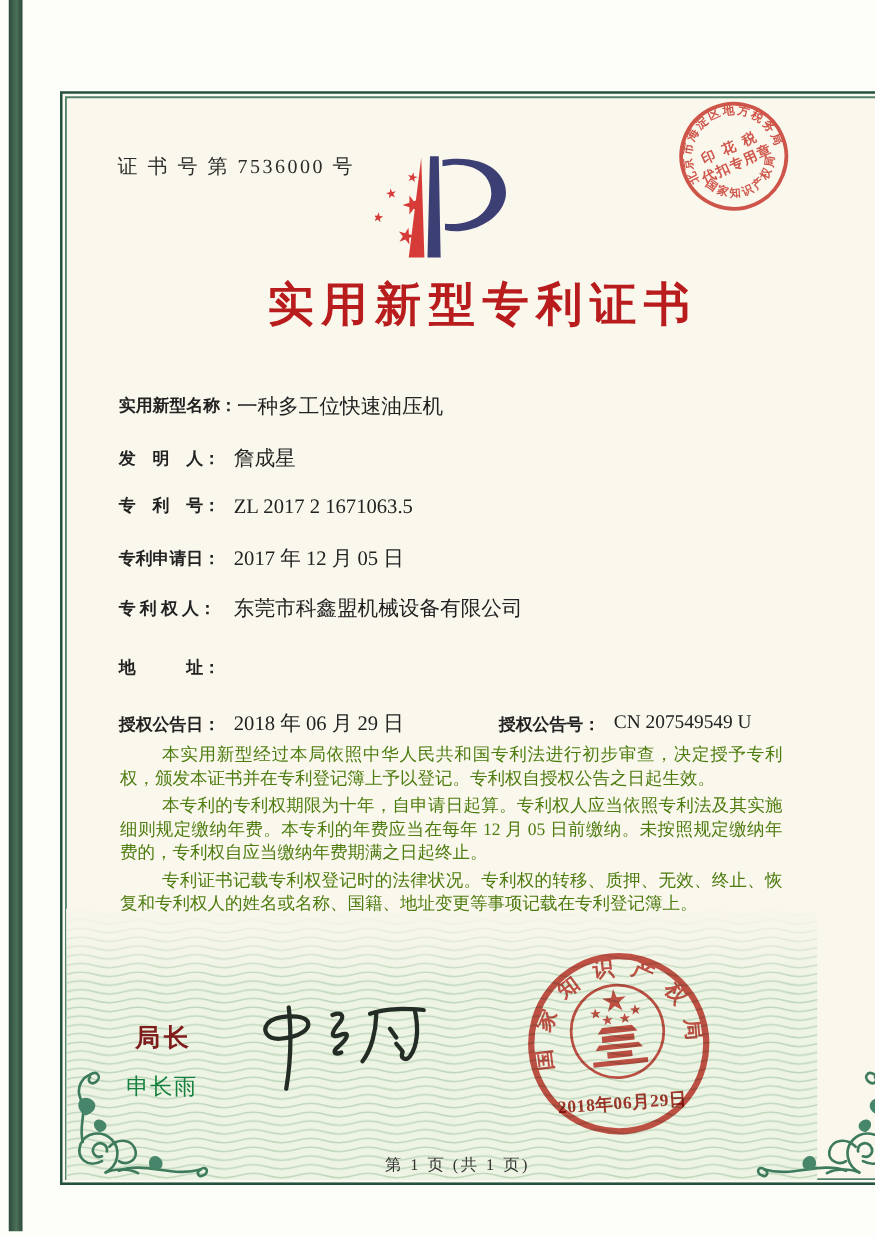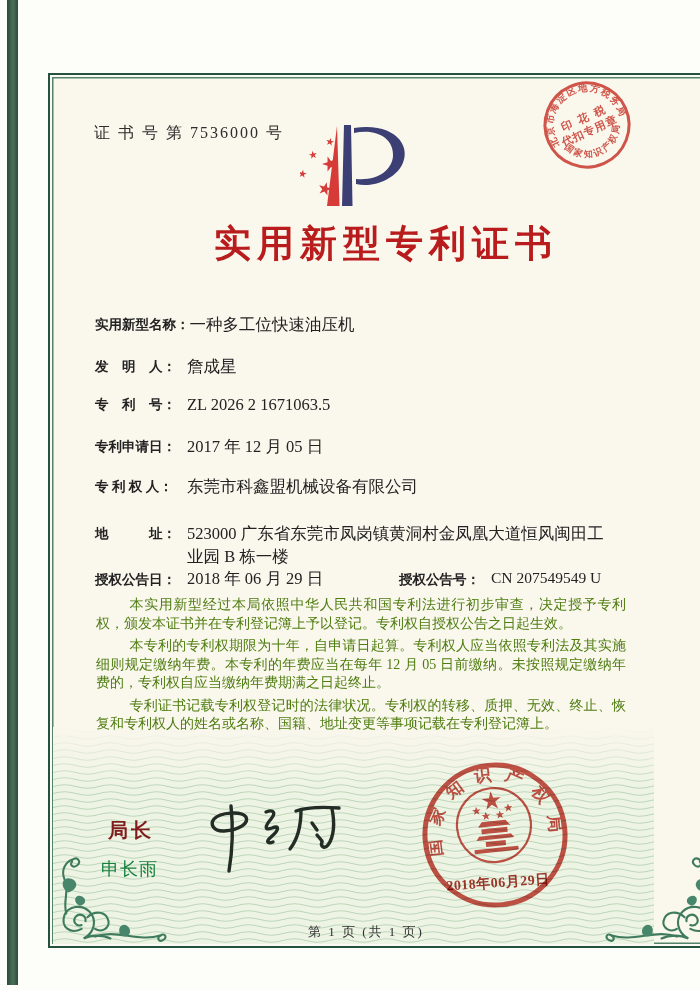--- a/index.html
+++ b/index.html
@@ -126,33 +126,32 @@
     <div class="field-row" style="top:280px">
       <span class="f-label">发　明　人：</span>
       <span class="f-value">詹成星</span>
     </div>
     <div class="field-row" style="top:238px">
       <span class="f-label">实用新型名称：</span>
       <span class="f-value">一种多工位快速油压机</span>
     </div>
     <div class="field-row" style="top:318px">
       <span class="f-label">专　利　号：</span>
-      <span class="f-value">ZL 2026 2 1671063.5</span>
+      <span class="f-value">ZL 2017 2 1671063.5</span>
     </div>
     <div class="field-row" style="top:360px">
       <span class="f-label">专利申请日：</span>
       <span class="f-value">2017 年 12 月 05 日</span>
     </div>
     <div class="field-row" style="top:400px">
       <span class="f-label">专 利 权 人：</span>
       <span class="f-value">东莞市科鑫盟机械设备有限公司</span>
     </div>
     <div class="field-row addr" style="top:447px">
       <span class="f-label">地　　　址：</span>
-      <span class="f-value">523000 广东省东莞市凤岗镇黄洞村金凤凰大道恒风闽田工业园 B 栋一楼</span>
     </div>
     <div class="field-row" style="top:493px">
       <span class="g-label">授权公告日：</span>
       <span class="g-value1">2018 年 06 月 29 日</span>
       <span class="g-label">授权公告号：</span>
       <span class="g-value2">CN 207549549 U</span>
     </div>
 
     <div class="body-text">
       <p>本实用新型经过本局依照中华人民共和国专利法进行初步审查，决定授予专利权，颁发本证书并在专利登记簿上予以登记。专利权自授权公告之日起生效。</p>

